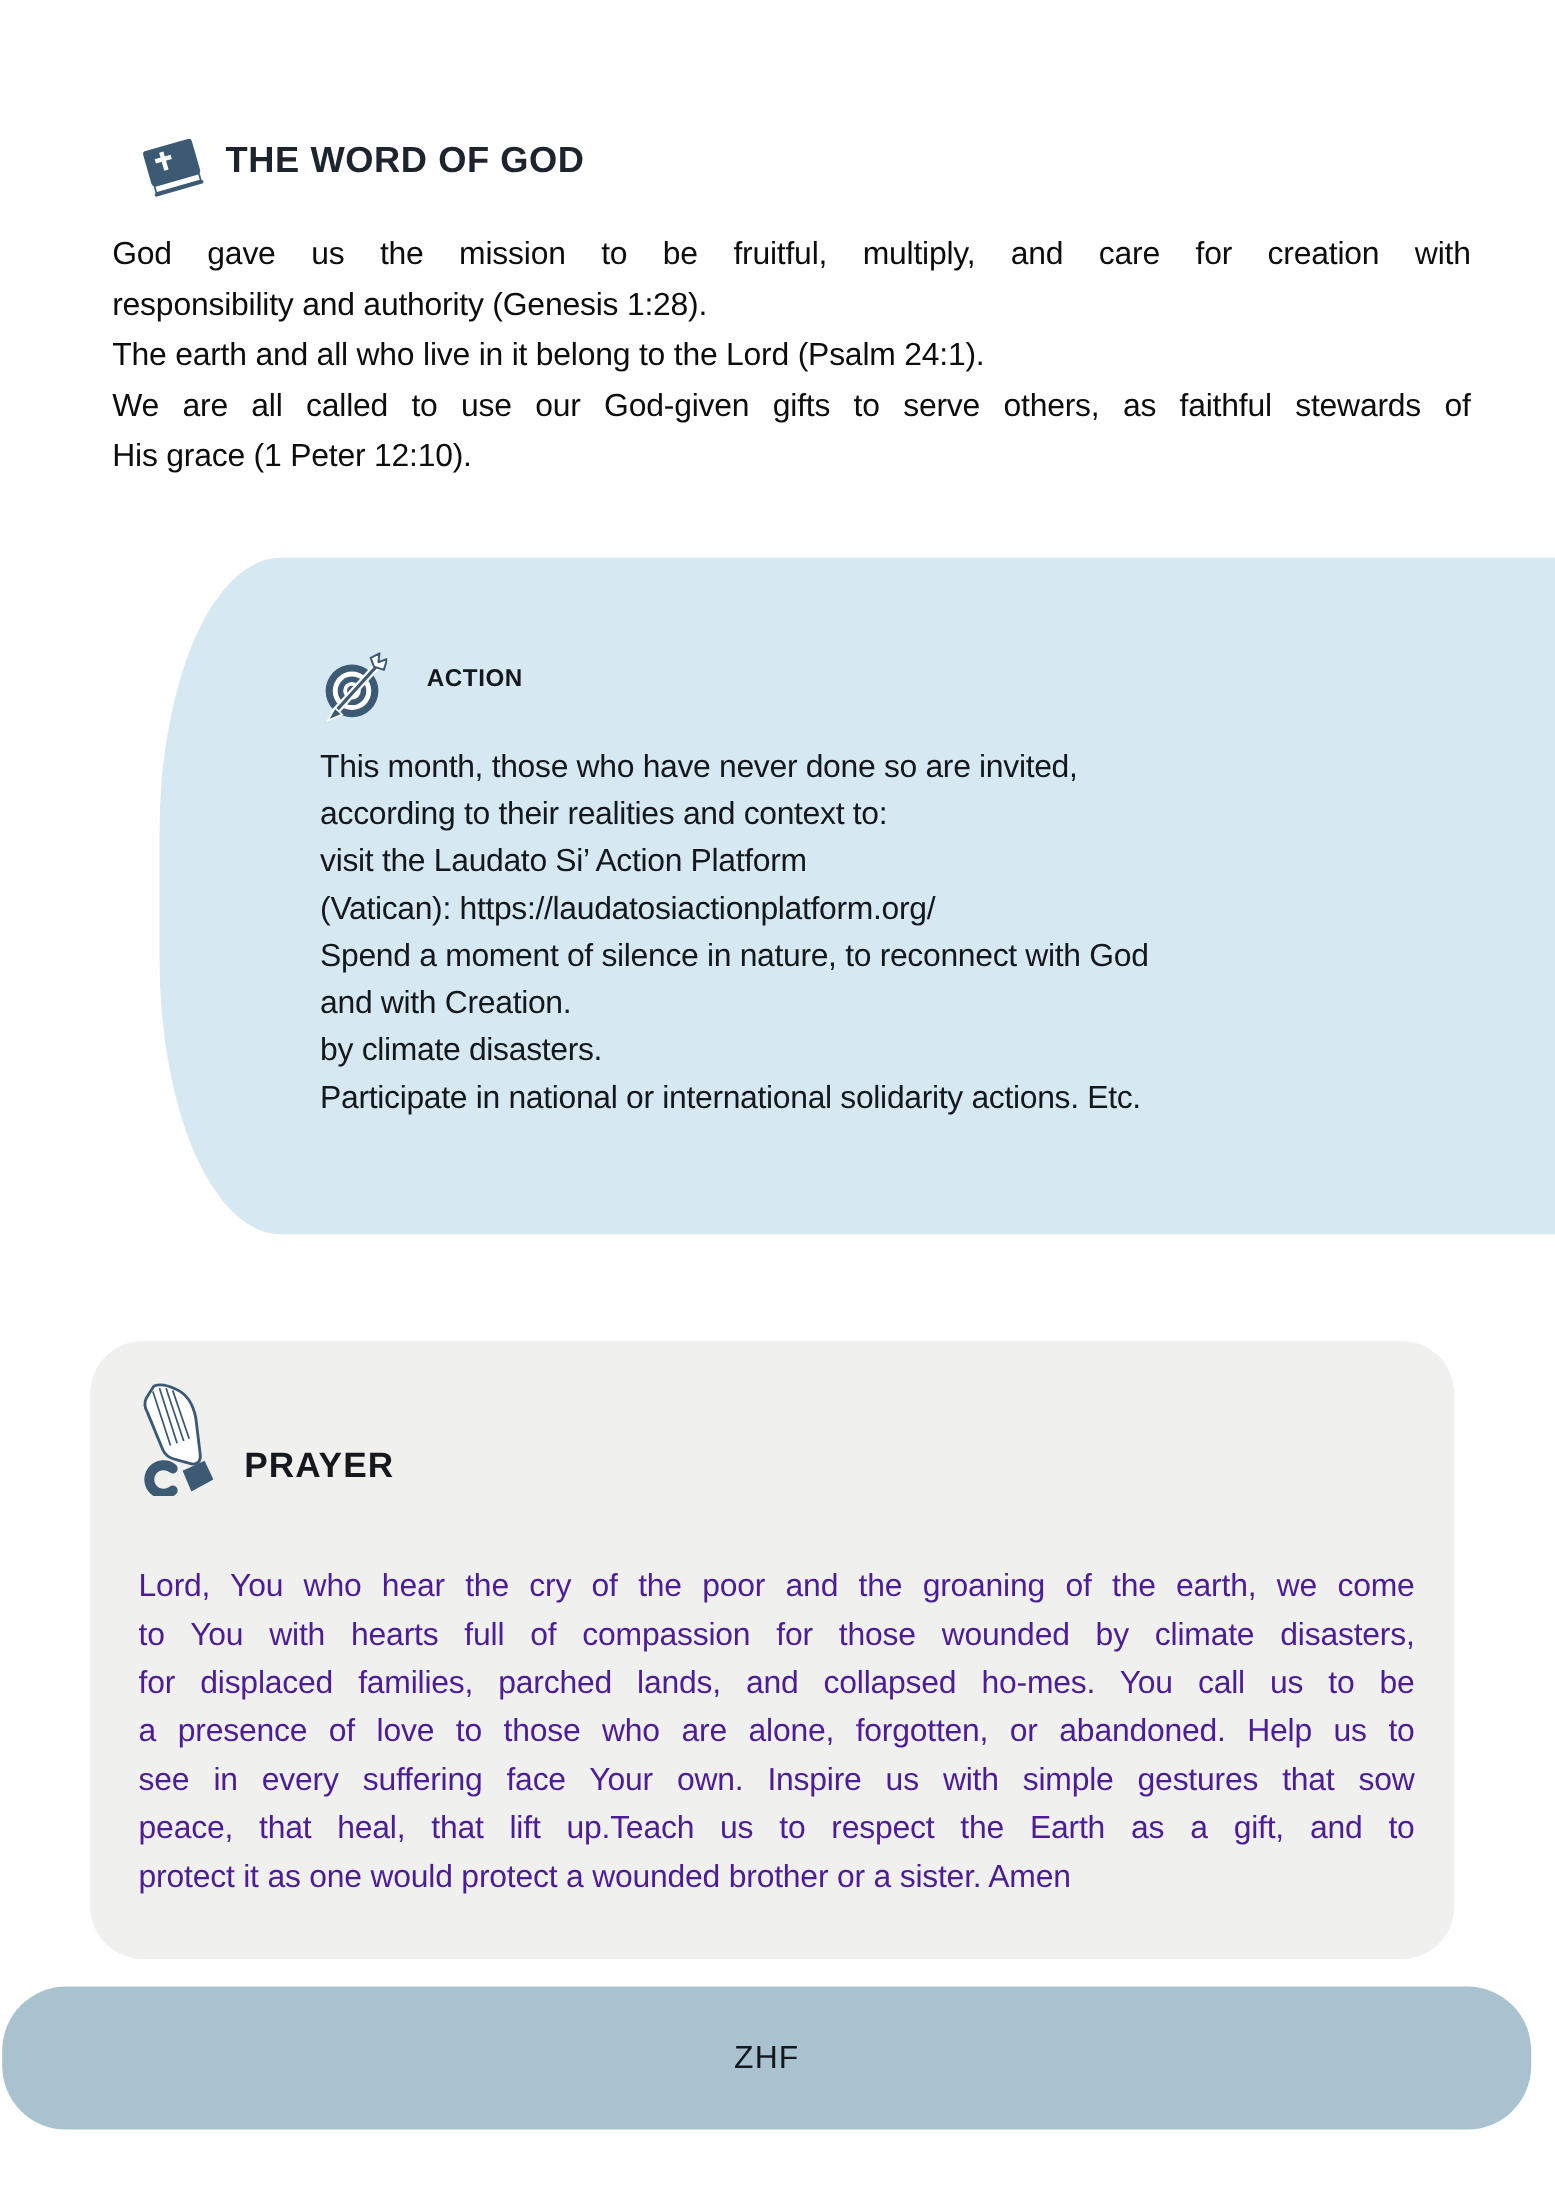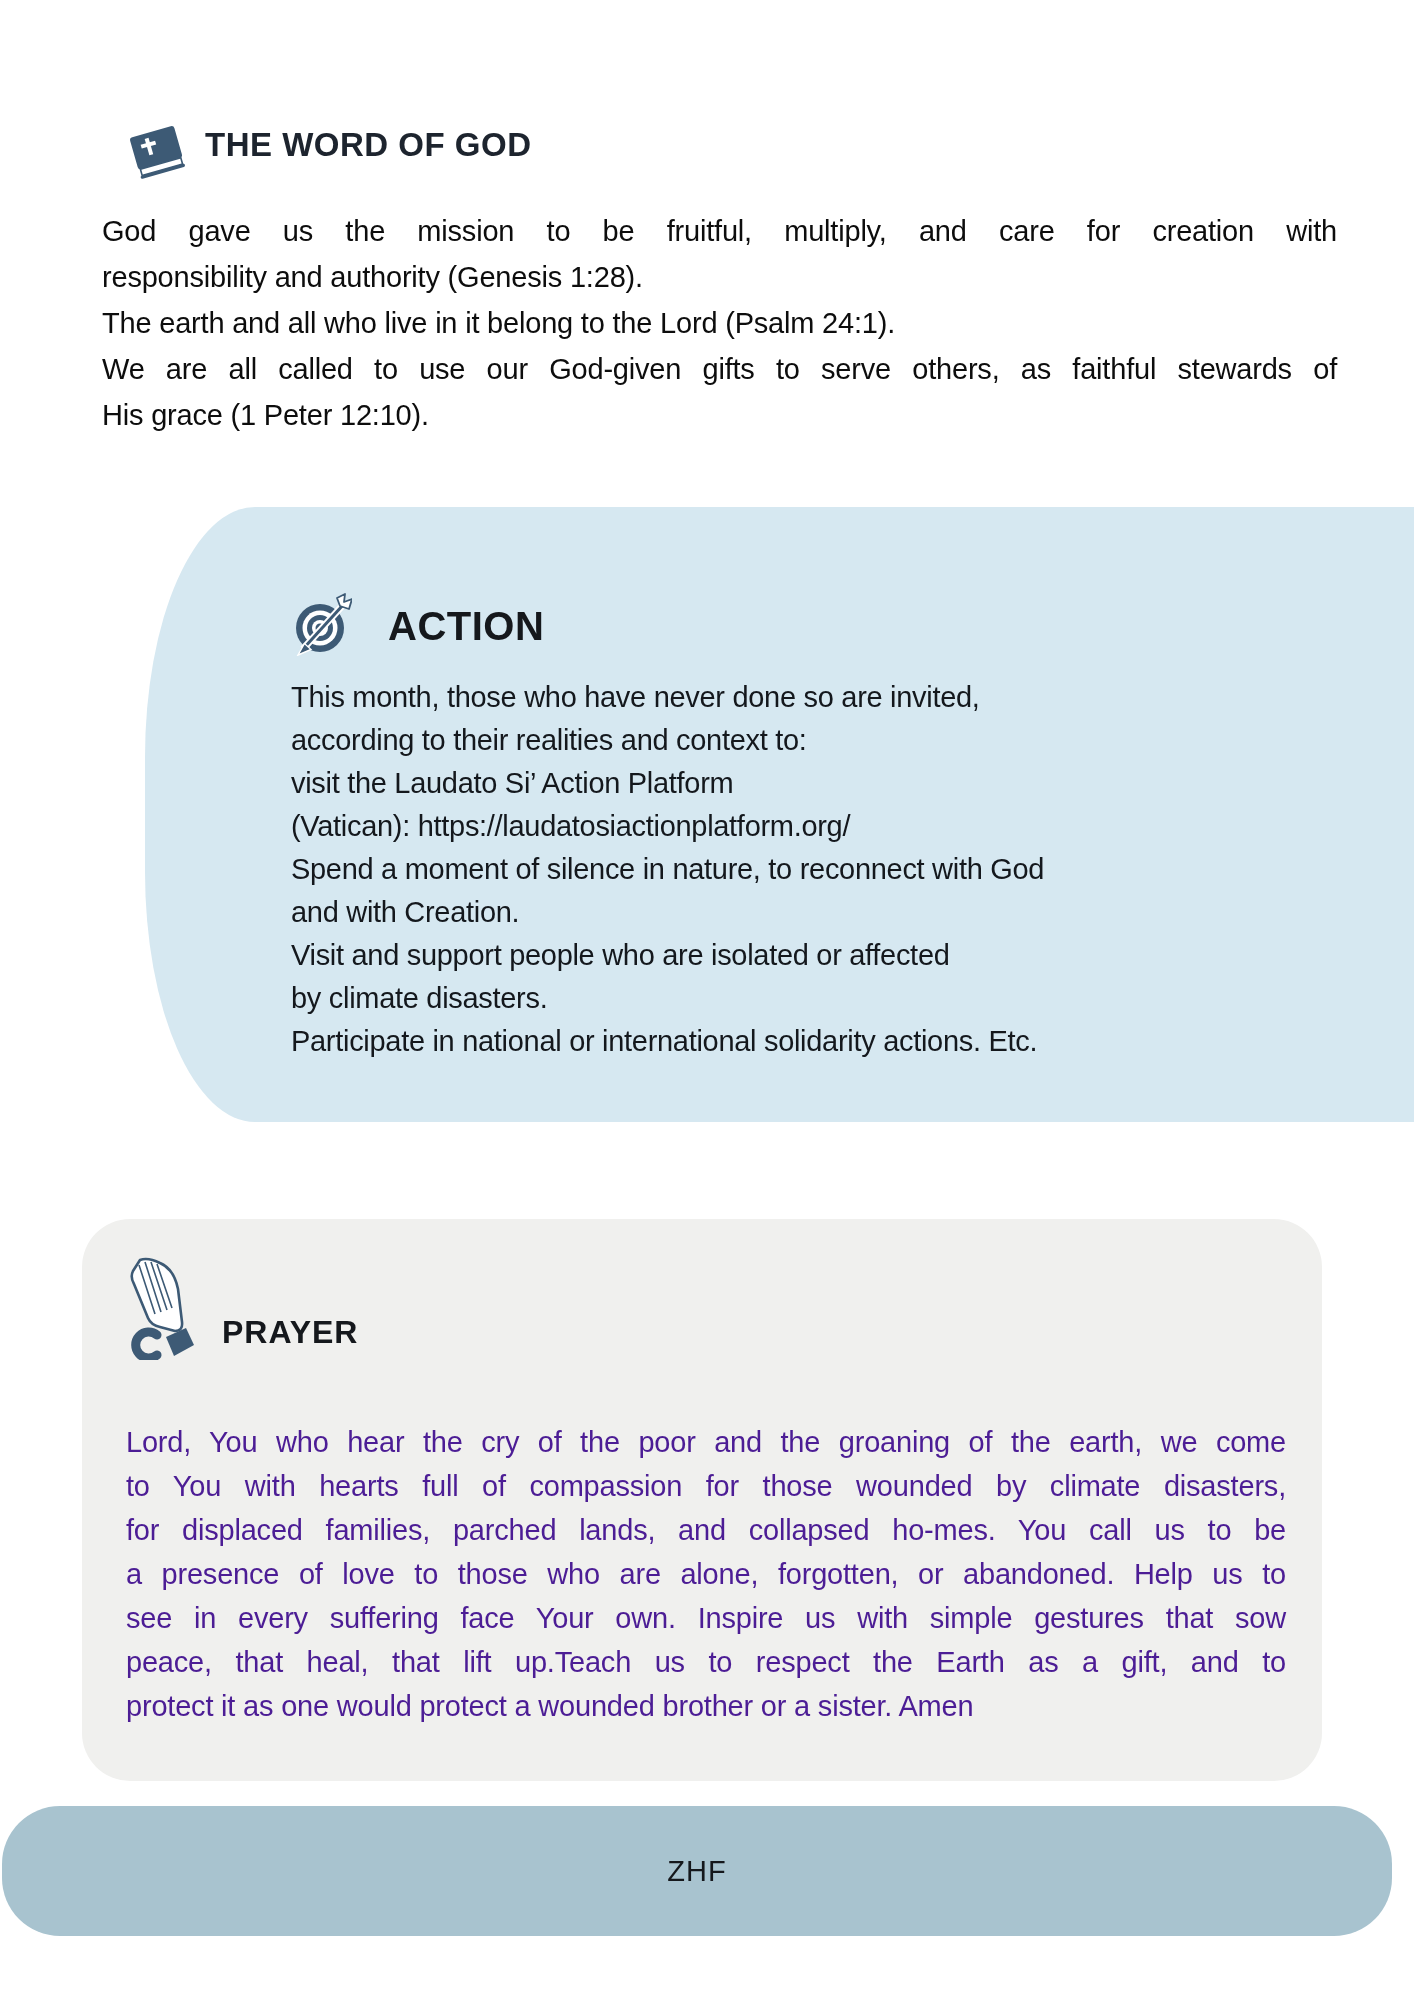--- a/index.html
+++ b/index.html
@@ -40,21 +40,21 @@
 
   
   .action-box{
     position:absolute;left:145px;top:507px;width:1269px;height:615px;
     background:var(--action-box-bg);
     border-radius:110px 0 0 110px / 250px 0 0 250px;
   }
   .target-icon{position:absolute;left:294px;top:592px;width:58px;height:64px;}
   .action-title{
     position:absolute;left:388px;top:604px;
-    font-size:40px;font-weight:700;letter-spacing:.5px;color:#15181c;
+    font-size:22px;font-weight:700;letter-spacing:.5px;color:#15181c;
   }
   .action-text{
     position:absolute;left:291px;top:676px;width:1060px;
     font-size:29px;line-height:43px;letter-spacing:-.3px;color:#14181d;
   }
 
   
   .prayer-box{
     position:absolute;left:82px;top:1219px;width:1240px;height:562px;
     background:var(--prayer-box-bg);
@@ -121,21 +121,20 @@
     </svg>
   </span>
   <h2 class="action-title">ACTION</h2>
   <div class="action-text">
     <span class="ln">This month, those who have never done so are invited,</span>
     <span class="ln">according to their realities and context to:</span>
     <span class="ln">visit the Laudato Si’ Action Platform</span>
     <span class="ln">(Vatican): https://laudatosiactionplatform.org/</span>
     <span class="ln">Spend a moment of silence in nature, to reconnect with God</span>
     <span class="ln">and with Creation.</span>
-    <span class="ln">Visit and support people who are isolated or affected</span>
     <span class="ln">by climate disasters.</span>
     <span class="ln">Participate in national or international solidarity actions. Etc.</span>
   </div>
 
   <section class="prayer-box"></section>
   <span class="icon hands-icon">
     <svg viewBox="0 0 80 104" width="80" height="104">
       <path d="M18,4 L11,15 Q8,21 12,28 L26,62 Q29,69 38,71 L53,75 Q61,75 60,66 L56,33 Q52,13 38,7 Q26,1 18,4 Z" fill="#fff" stroke="currentColor" stroke-width="2.6" stroke-linejoin="round"></path>
       <path d="M17,9 L33,58 M23,6 L39,56 M29,6 L45,54 M35,8 L50,52" fill="none" stroke="currentColor" stroke-width="1.6"></path>
       <path d="M35,79 A13,13 0 1 0 35,99" fill="none" stroke="currentColor" stroke-width="9" stroke-linecap="round"></path>

